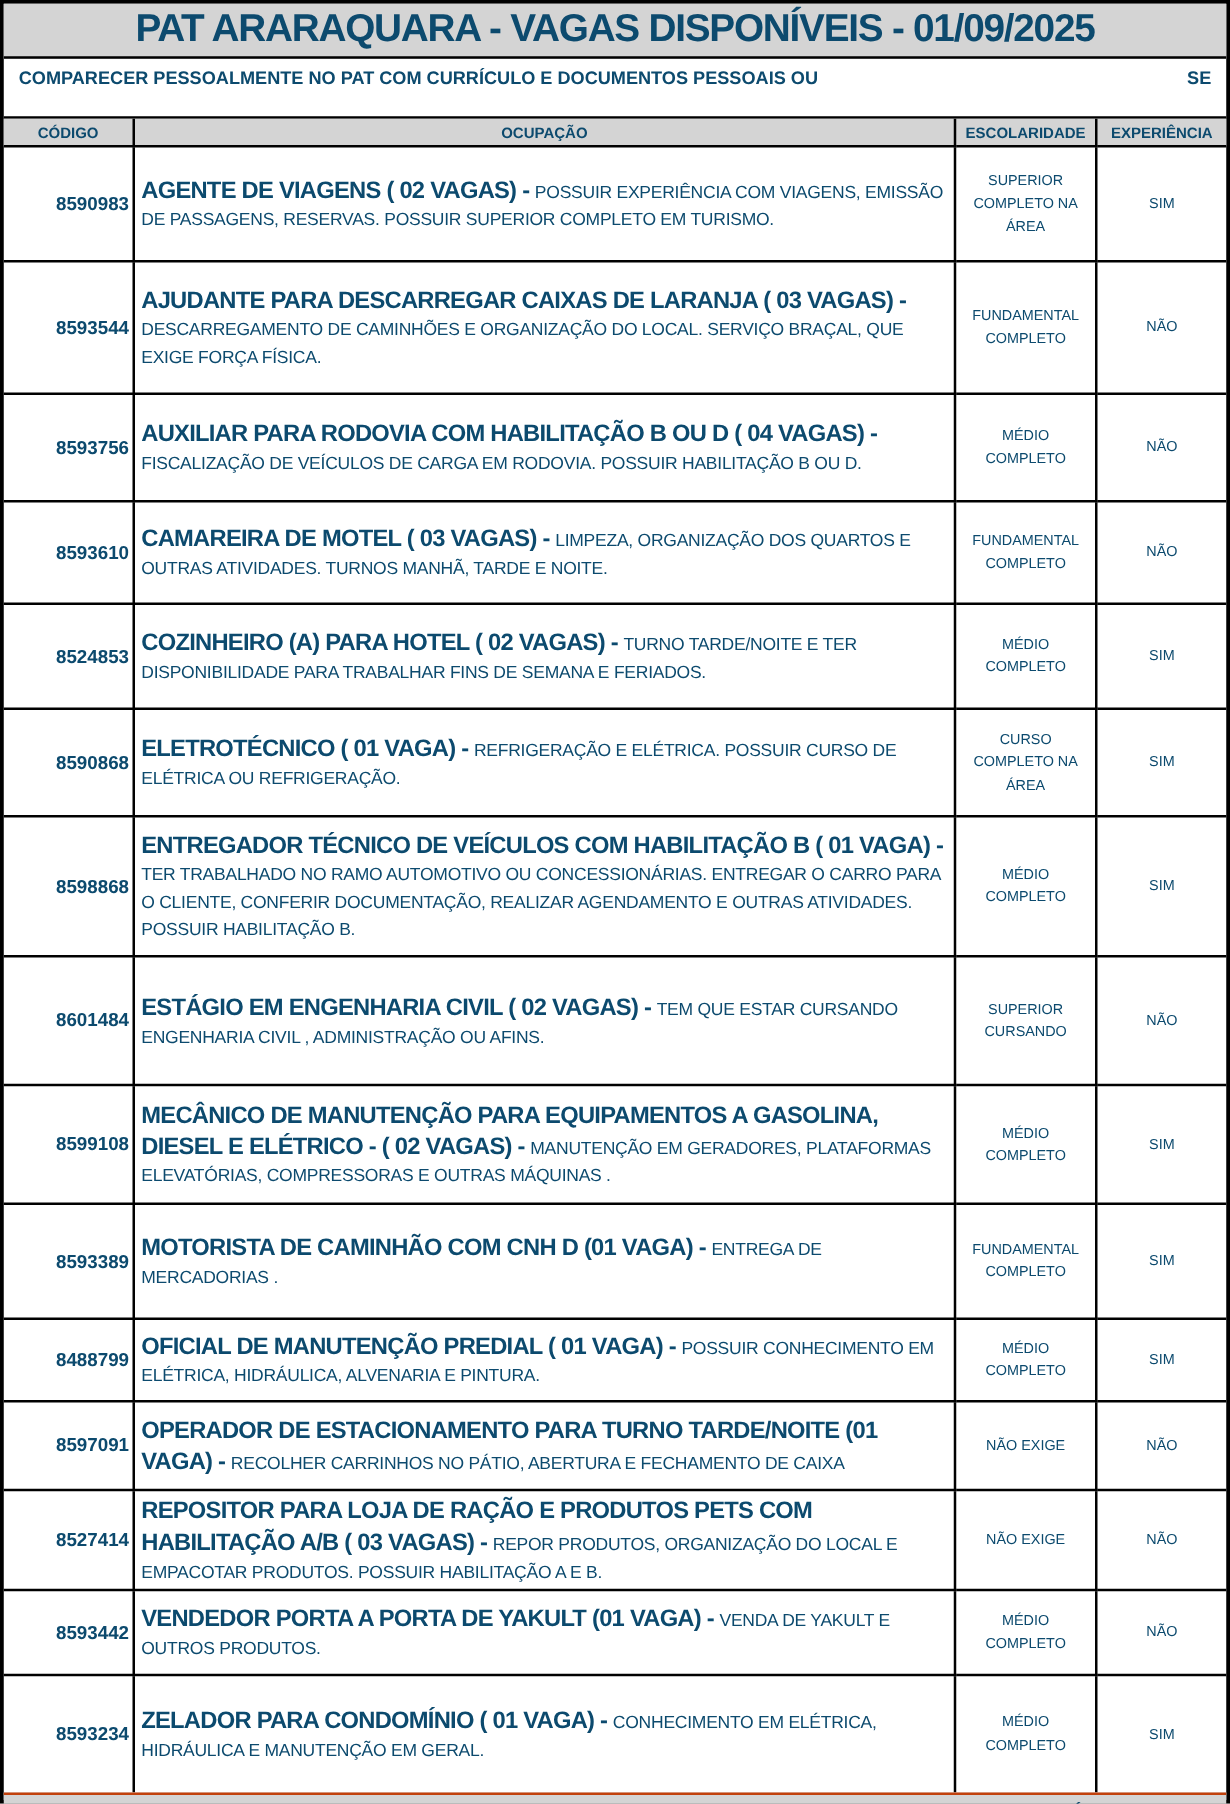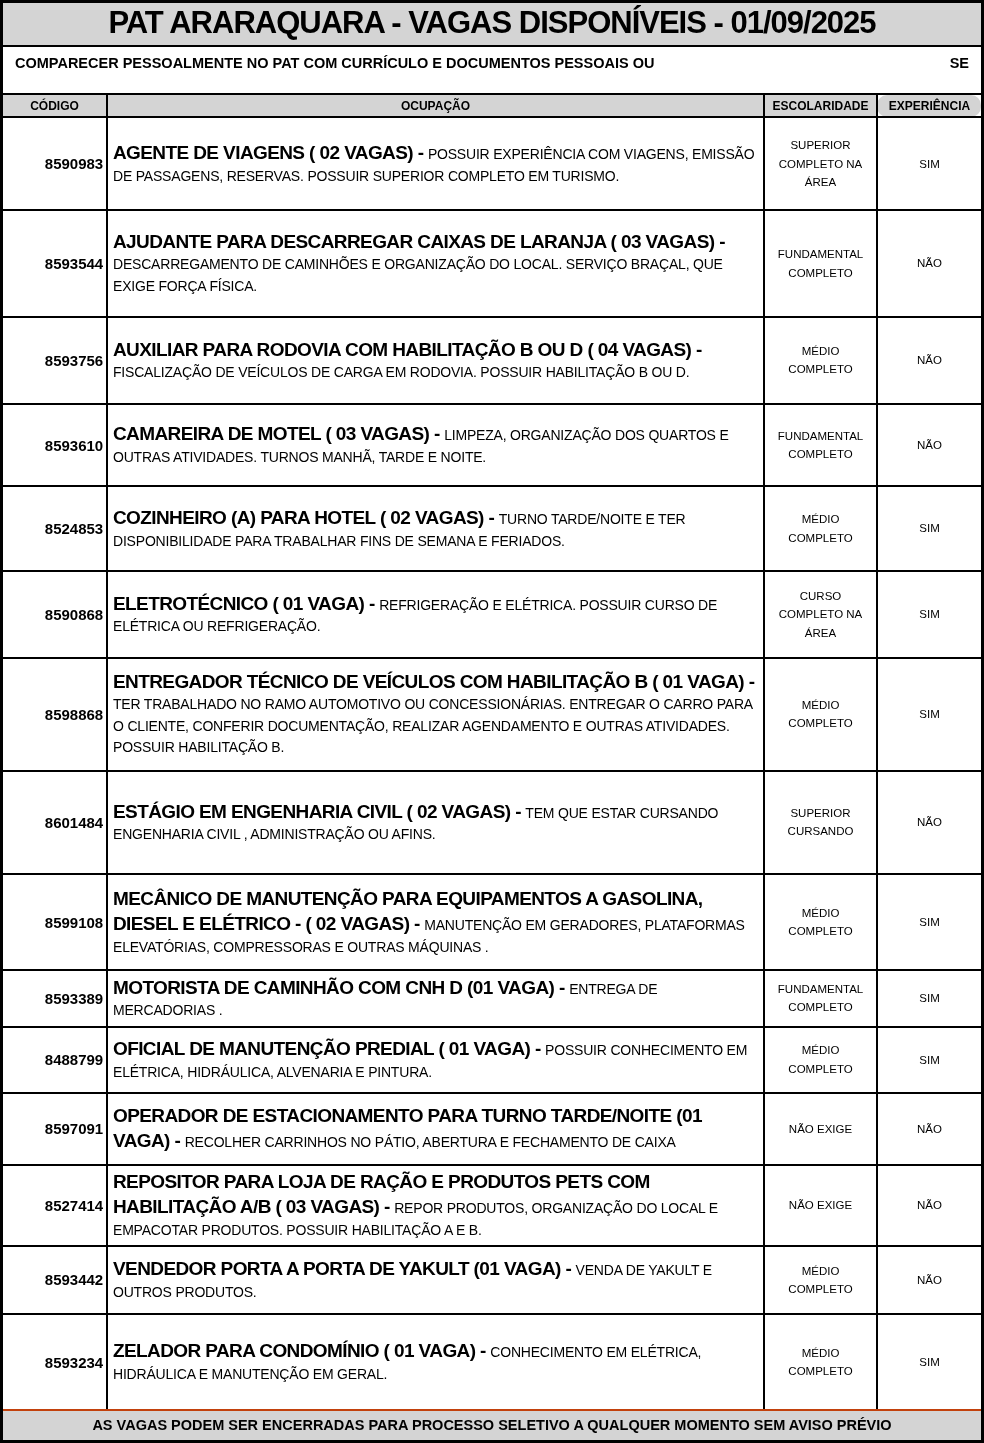--- a/index.html
+++ b/index.html
@@ -1,38 +1,38 @@
 <!DOCTYPE html>
 <html><head>
 <meta charset="utf-8">
 <style>
   html,body { margin:0; padding:0; background:#fff; }
   .sheet {
     width:984px; height:1443px; box-sizing:border-box;
-    border:3px solid #000; background:#fff; color:#000000;
+    border:3px solid #000; background:#fff; color:#0c4a6e;
     font-family:"Liberation Sans", sans-serif;
     display:flex; flex-direction:column;
   }
   .title-bar {
     background:#d4d4d4; border-bottom:2px solid #000;
     text-align:center; font-weight:bold; font-size:31px; letter-spacing:-1px;
     padding:2px 0 4px; flex:0 0 auto;
   }
   .subtitle {
     border-bottom:2px solid #000; font-weight:bold; font-size:14.5px;
     padding:5px 12px 19px; flex:0 0 auto; line-height:1.55;
   }
   .subtitle .line1 { display:flex; justify-content:space-between; }
   .subtitle .line2 { text-align:center; }
   table.jobs {
     border-collapse:collapse; width:100%; table-layout:fixed; flex:1 1 auto;
   }
   table.jobs th, table.jobs td { border:2px solid #000; box-sizing:border-box; }
   table.jobs th:first-child, table.jobs td:first-child { border-left:none; }
-  table.jobs th:last-child,  table.jobs td:last-child  { border-right:none;border-radius:10px; }
+  table.jobs th:last-child,  table.jobs td:last-child  { border-right:none; }
   table.jobs thead th { border-top:none; }
   table.jobs tbody tr:last-child td { border-bottom:none; }
   table.jobs thead th {
     background:#d4d4d4; font-size:12px; font-weight:bold; height:22px; padding:0 2px;
   }
   td.code { text-align:center; font-weight:bold; font-size:15px;padding-left:40px; }
   td.occ  { padding:3px 6px 3px 5px; vertical-align:middle; }
   td.occ .t { font-weight:bold; font-size:19px; letter-spacing:-0.6px; line-height:1.32;margin-top:12px; }
   td.occ .d { font-size:14px; letter-spacing:-0.2px; line-height:1.55; }
   td.esc, td.exp { text-align:center; font-size:11.5px; line-height:1.6; padding:0 4px; }
@@ -119,21 +119,21 @@
         <td class="occ"><span class="t">ESTÁGIO EM ENGENHARIA CIVIL ( 02 VAGAS) -</span> <span class="d">TEM QUE ESTAR CURSANDO ENGENHARIA CIVIL , ADMINISTRAÇÃO OU AFINS.</span></td>
         <td class="esc">SUPERIOR CURSANDO</td>
         <td class="exp">NÃO</td>
       </tr>
       <tr style="height:95px">
         <td class="code">8599108</td>
         <td class="occ"><span class="t">MECÂNICO DE MANUTENÇÃO PARA EQUIPAMENTOS A GASOLINA, DIESEL E ELÉTRICO - ( 02 VAGAS) -</span> <span class="d">MANUTENÇÃO EM GERADORES, PLATAFORMAS ELEVATÓRIAS, COMPRESSORAS E OUTRAS MÁQUINAS .</span></td>
         <td class="esc">MÉDIO COMPLETO</td>
         <td class="exp">SIM</td>
       </tr>
-      <tr style="height:56px">
+      <tr style="height:92px">
         <td class="code">8593389</td>
         <td class="occ"><span class="t">MOTORISTA DE CAMINHÃO COM CNH D (01 VAGA) -</span> <span class="d">ENTREGA DE MERCADORIAS .</span></td>
         <td class="esc">FUNDAMENTAL COMPLETO</td>
         <td class="exp">SIM</td>
       </tr>
       <tr style="height:66px">
         <td class="code">8488799</td>
         <td class="occ"><span class="t">OFICIAL DE MANUTENÇÃO PREDIAL ( 01 VAGA) -</span> <span class="d">POSSUIR CONHECIMENTO EM ELÉTRICA, HIDRÁULICA, ALVENARIA E PINTURA.</span></td>
         <td class="esc">MÉDIO COMPLETO</td>
         <td class="exp">SIM</td>

